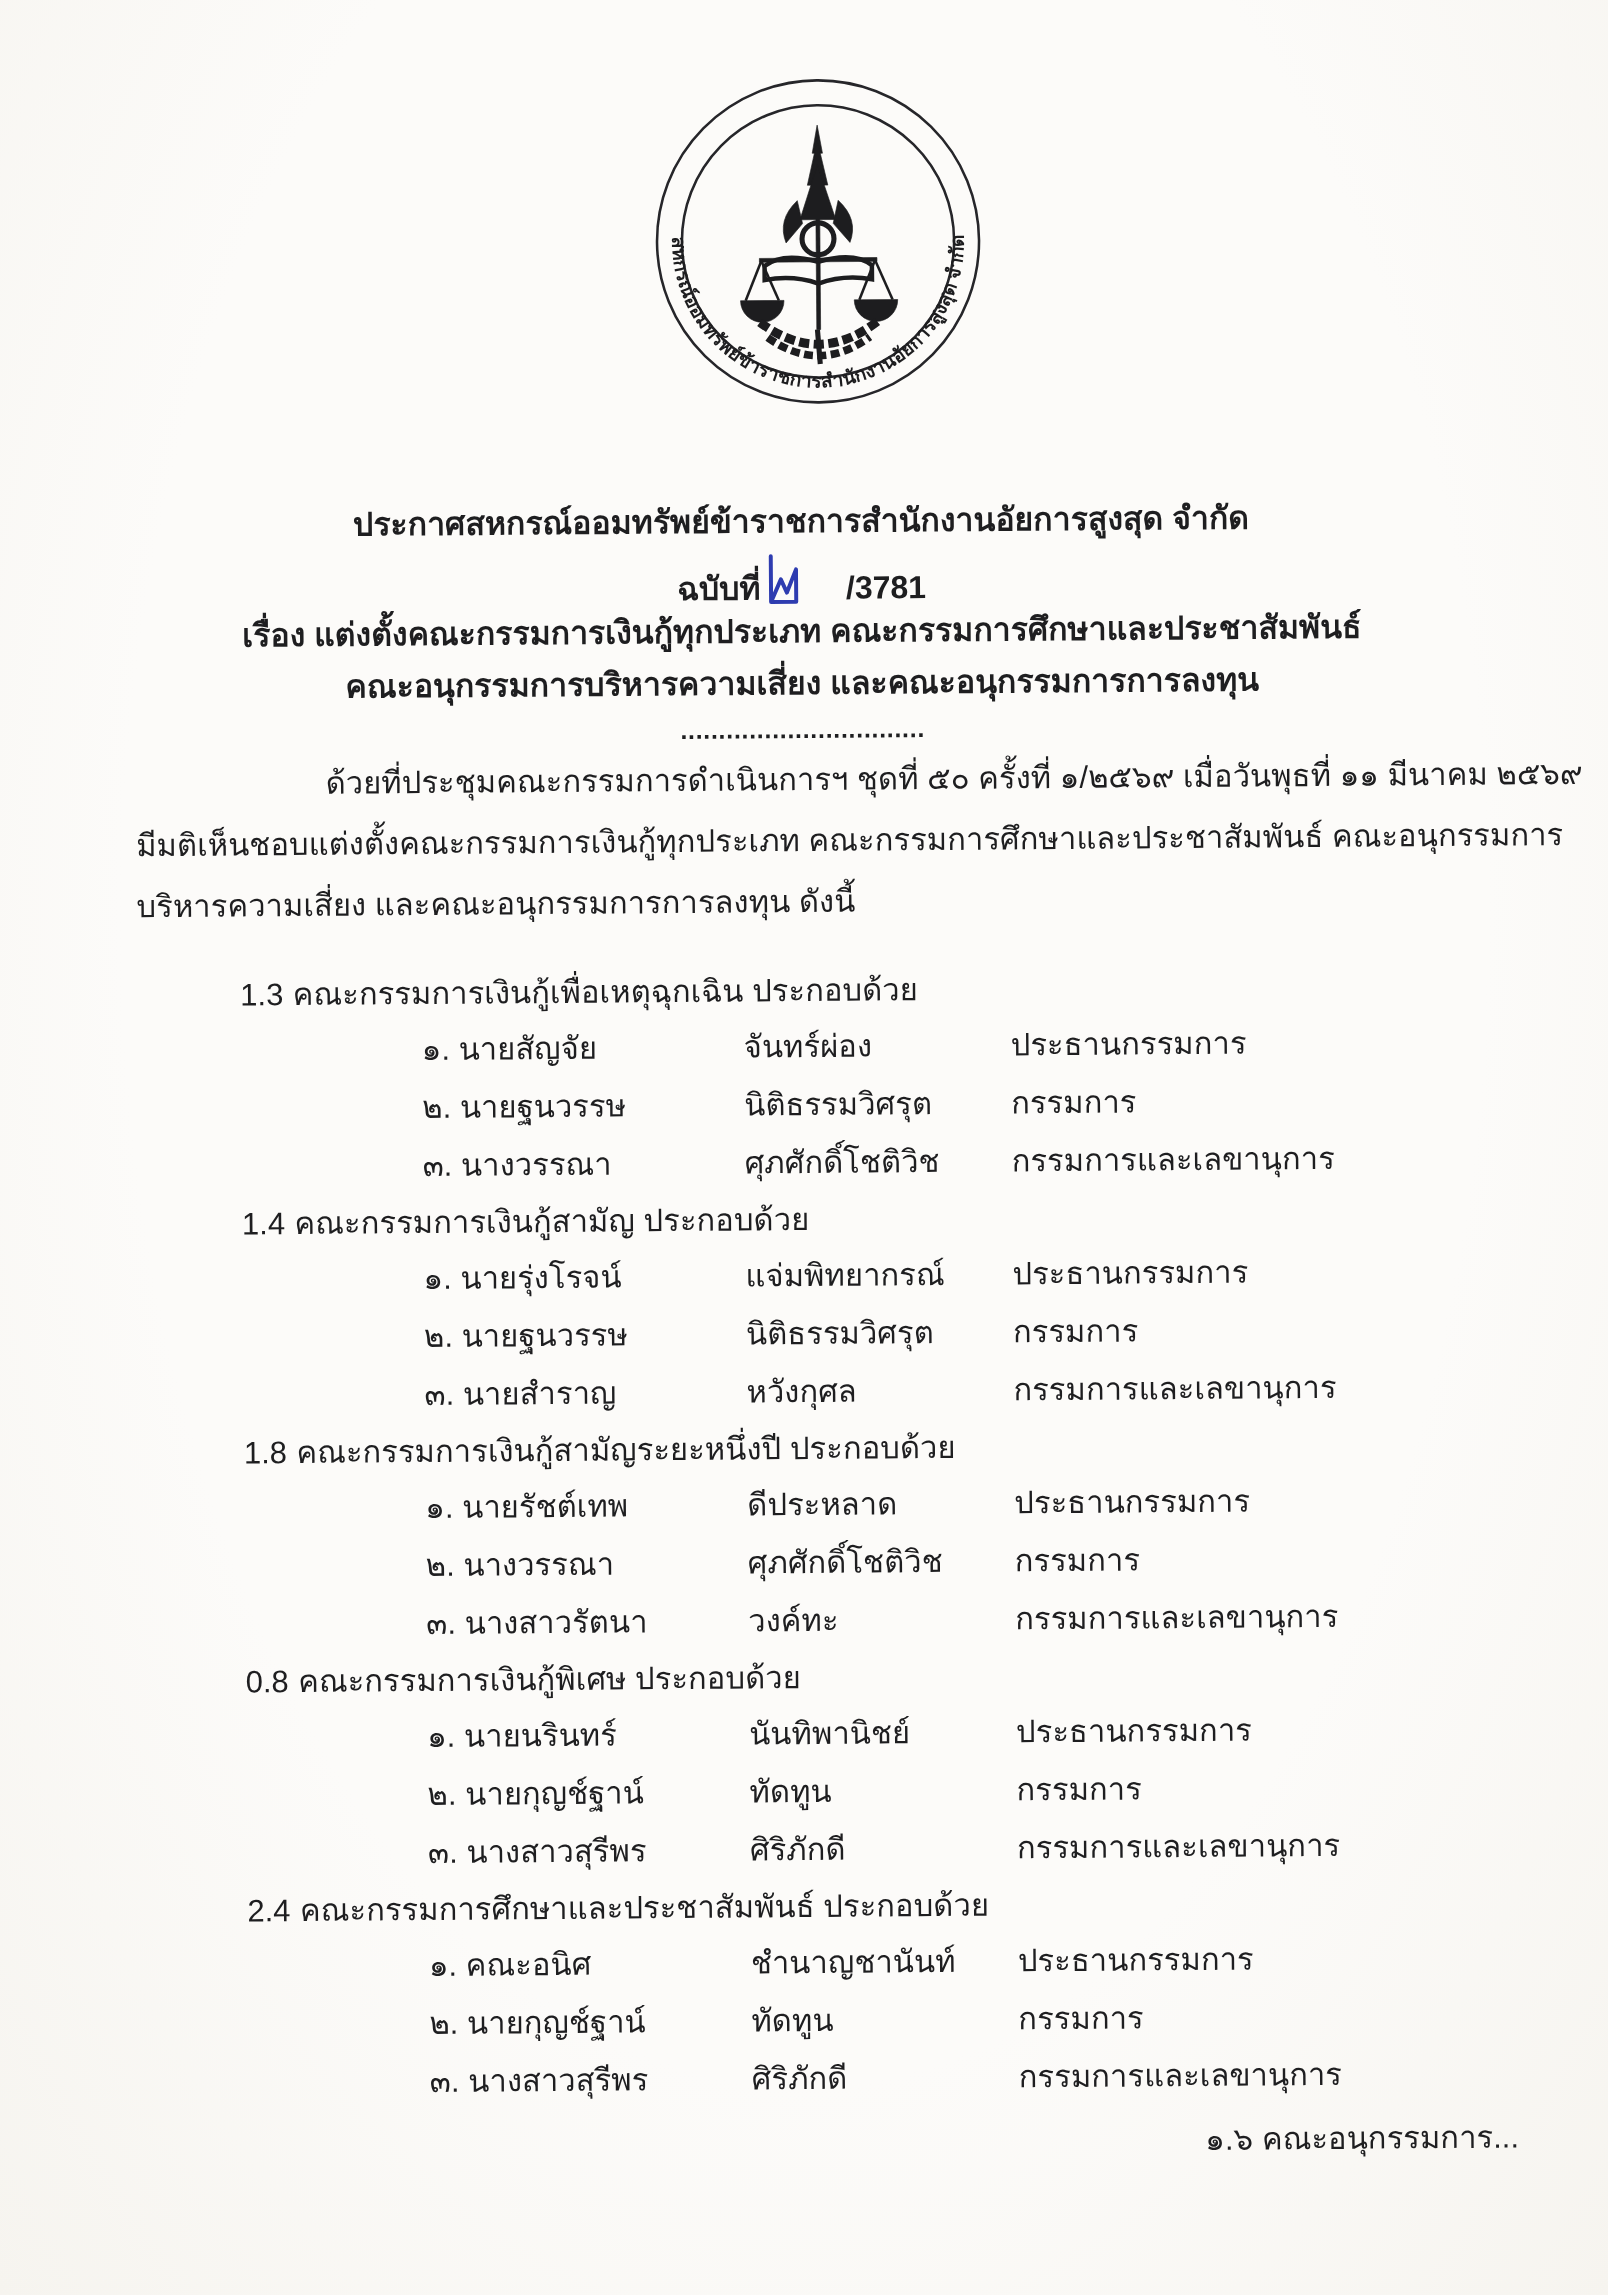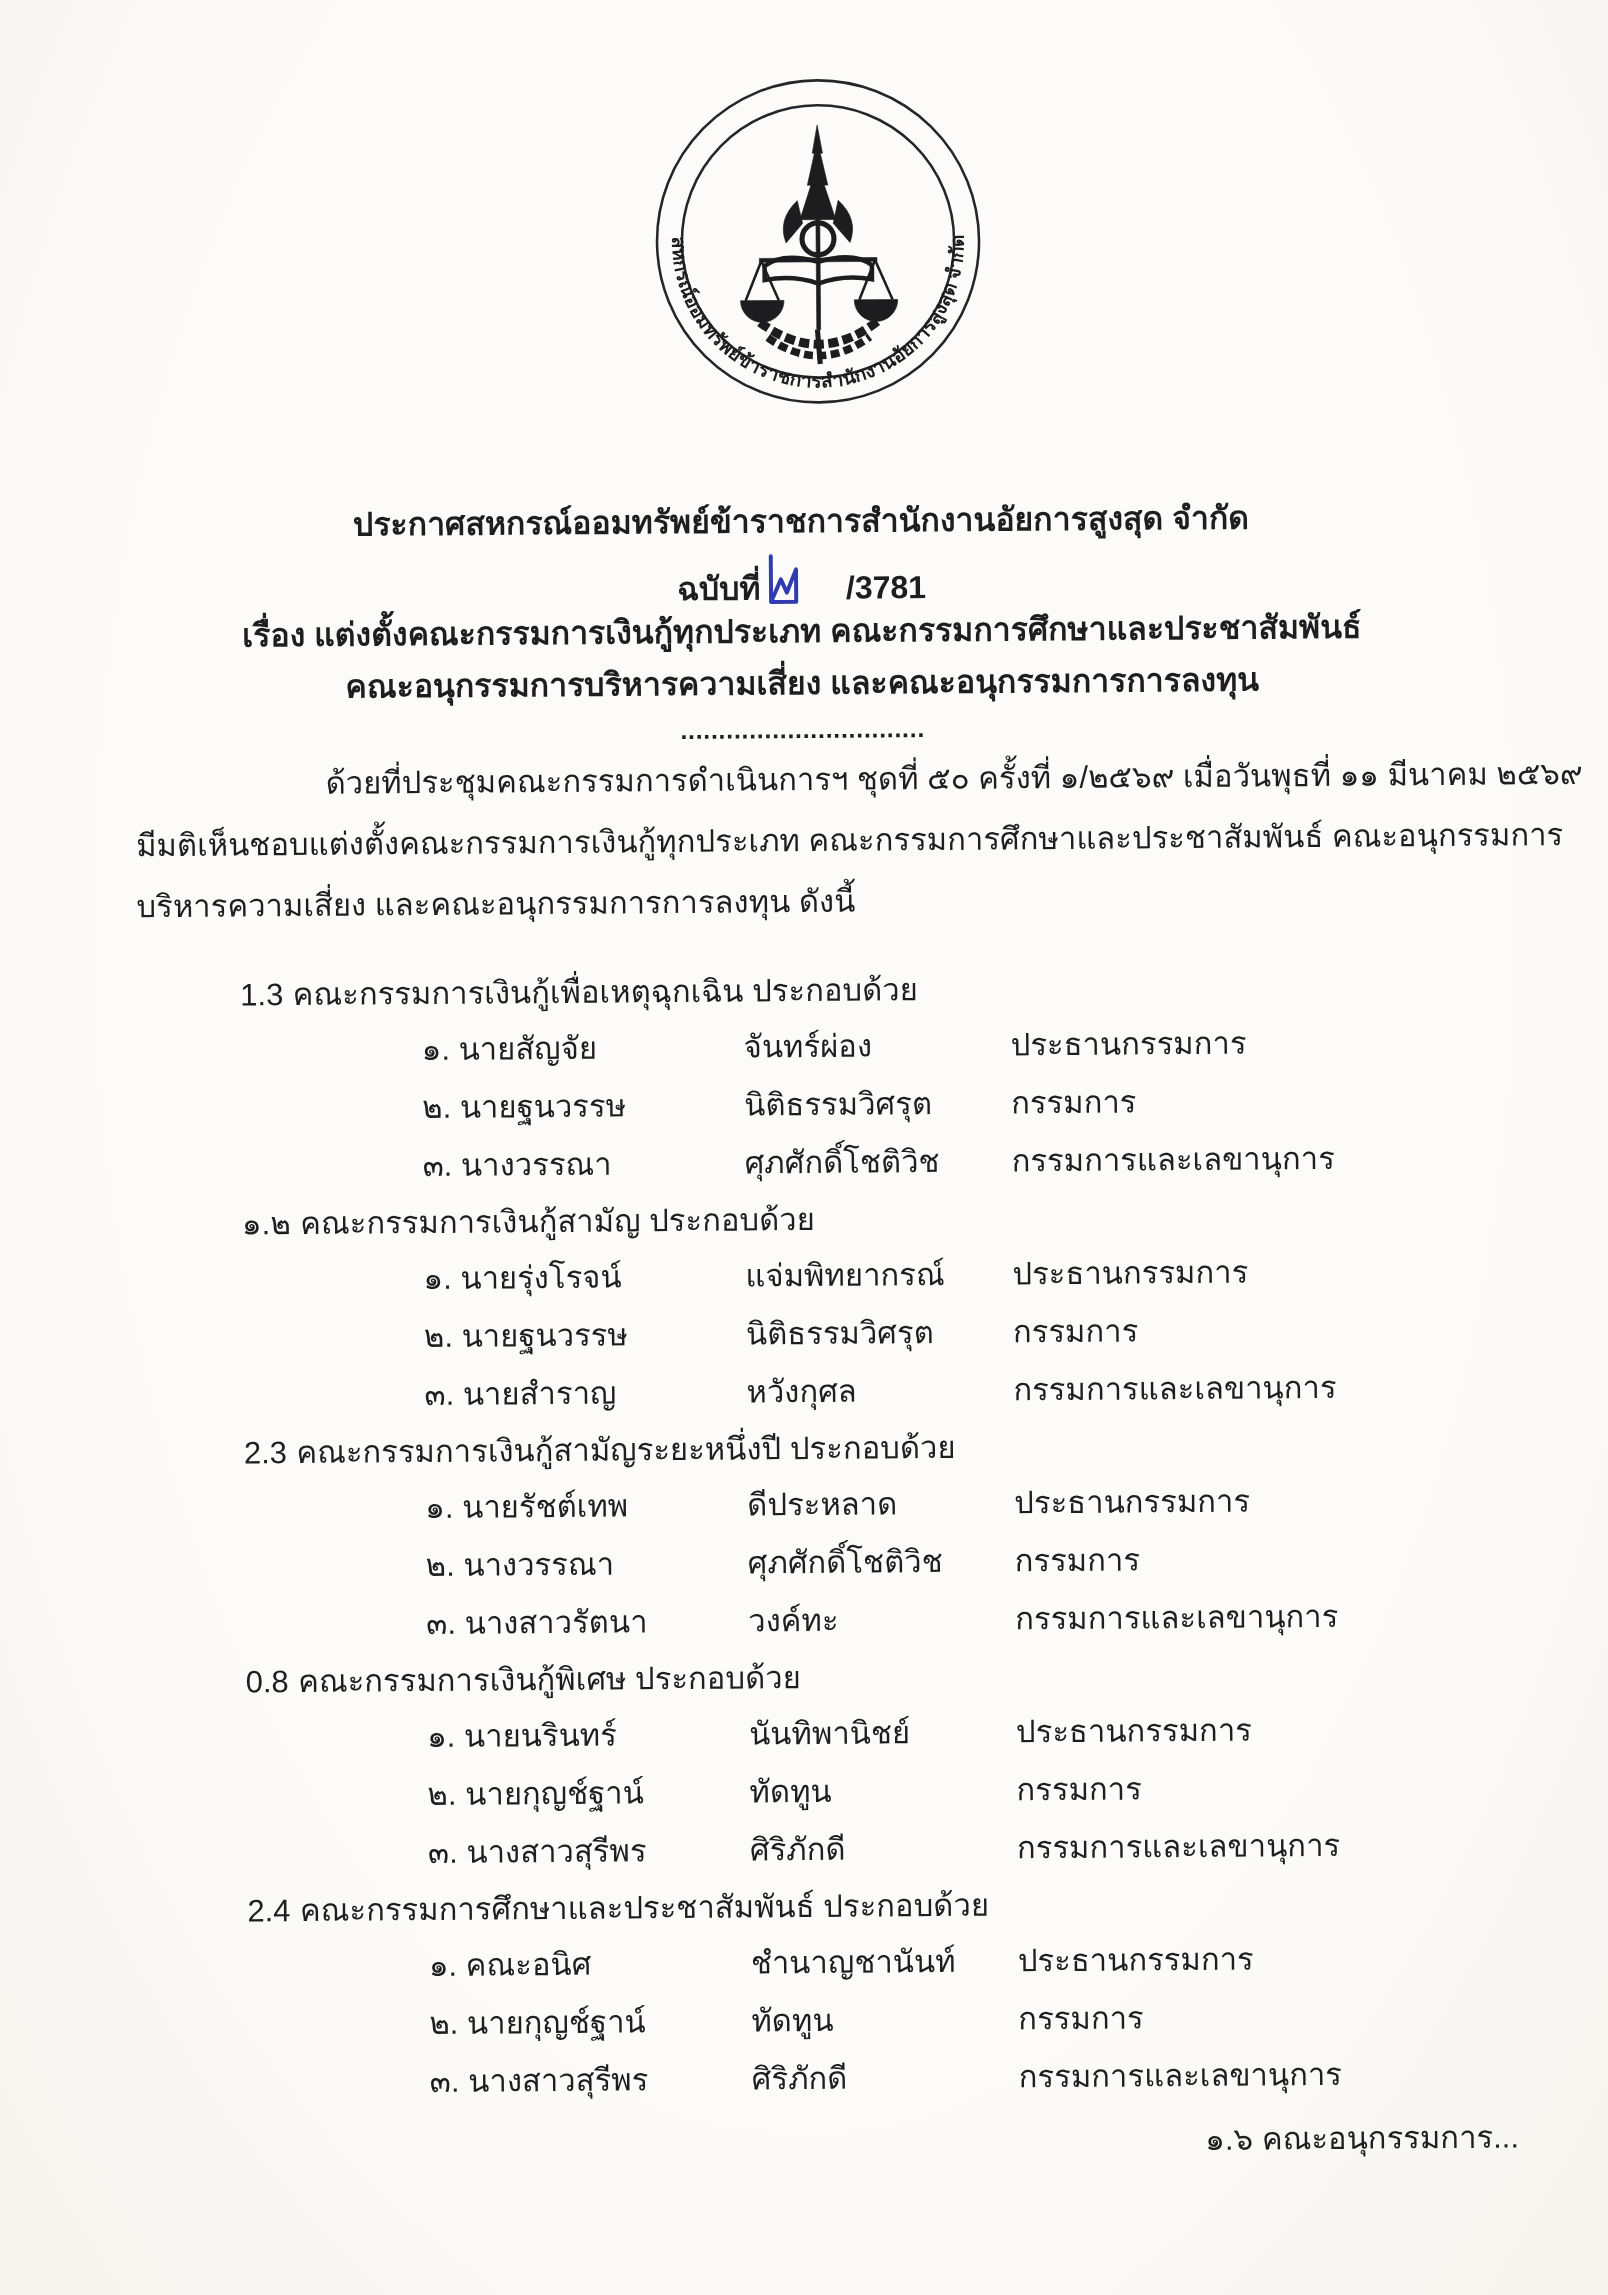--- a/index.html
+++ b/index.html
@@ -133,40 +133,40 @@
           <span class="c3">กรรมการ</span>
         </div>
         <div class="row">
           <span class="c1"><span>๓.</span> <span>นางวรรณา</span></span>
           <span class="c2">ศุภศักดิ์โชติวิช</span>
           <span class="c3">กรรมการและเลขานุการ</span>
         </div>
       </div>
 
       <div class="sec">
-        <div class="sec-h"><span>๑.๒</span><span class="sp"></span><span>คณะกรรมการเงินกู้สามัญ ประกอบด้วย</span></div>
+        <div class="sec-h"><span>1.4</span><span class="sp"></span><span>คณะกรรมการเงินกู้สามัญ ประกอบด้วย</span></div>
         <div class="row">
           <span class="c1"><span>๑.</span> <span>นายรุ่งโรจน์</span></span>
           <span class="c2">แจ่มพิทยากรณ์</span>
           <span class="c3">ประธานกรรมการ</span>
         </div>
         <div class="row">
           <span class="c1"><span>๒.</span> <span>นายฐนวรรษ</span></span>
           <span class="c2">นิติธรรมวิศรุต</span>
           <span class="c3">กรรมการ</span>
         </div>
         <div class="row">
           <span class="c1"><span>๓.</span> <span>นายสำราญ</span></span>
           <span class="c2">หวังกุศล</span>
           <span class="c3">กรรมการและเลขานุการ</span>
         </div>
       </div>
 
       <div class="sec">
-        <div class="sec-h"><span>2.3</span><span class="sp"></span><span>คณะกรรมการเงินกู้สามัญระยะหนึ่งปี ประกอบด้วย</span></div>
+        <div class="sec-h"><span>1.8</span><span class="sp"></span><span>คณะกรรมการเงินกู้สามัญระยะหนึ่งปี ประกอบด้วย</span></div>
         <div class="row">
           <span class="c1"><span>๑.</span> <span>นายรัชต์เทพ</span></span>
           <span class="c2">ดีประหลาด</span>
           <span class="c3">ประธานกรรมการ</span>
         </div>
         <div class="row">
           <span class="c1"><span>๒.</span> <span>นางวรรณา</span></span>
           <span class="c2">ศุภศักดิ์โชติวิช</span>
           <span class="c3">กรรมการ</span>
         </div>

